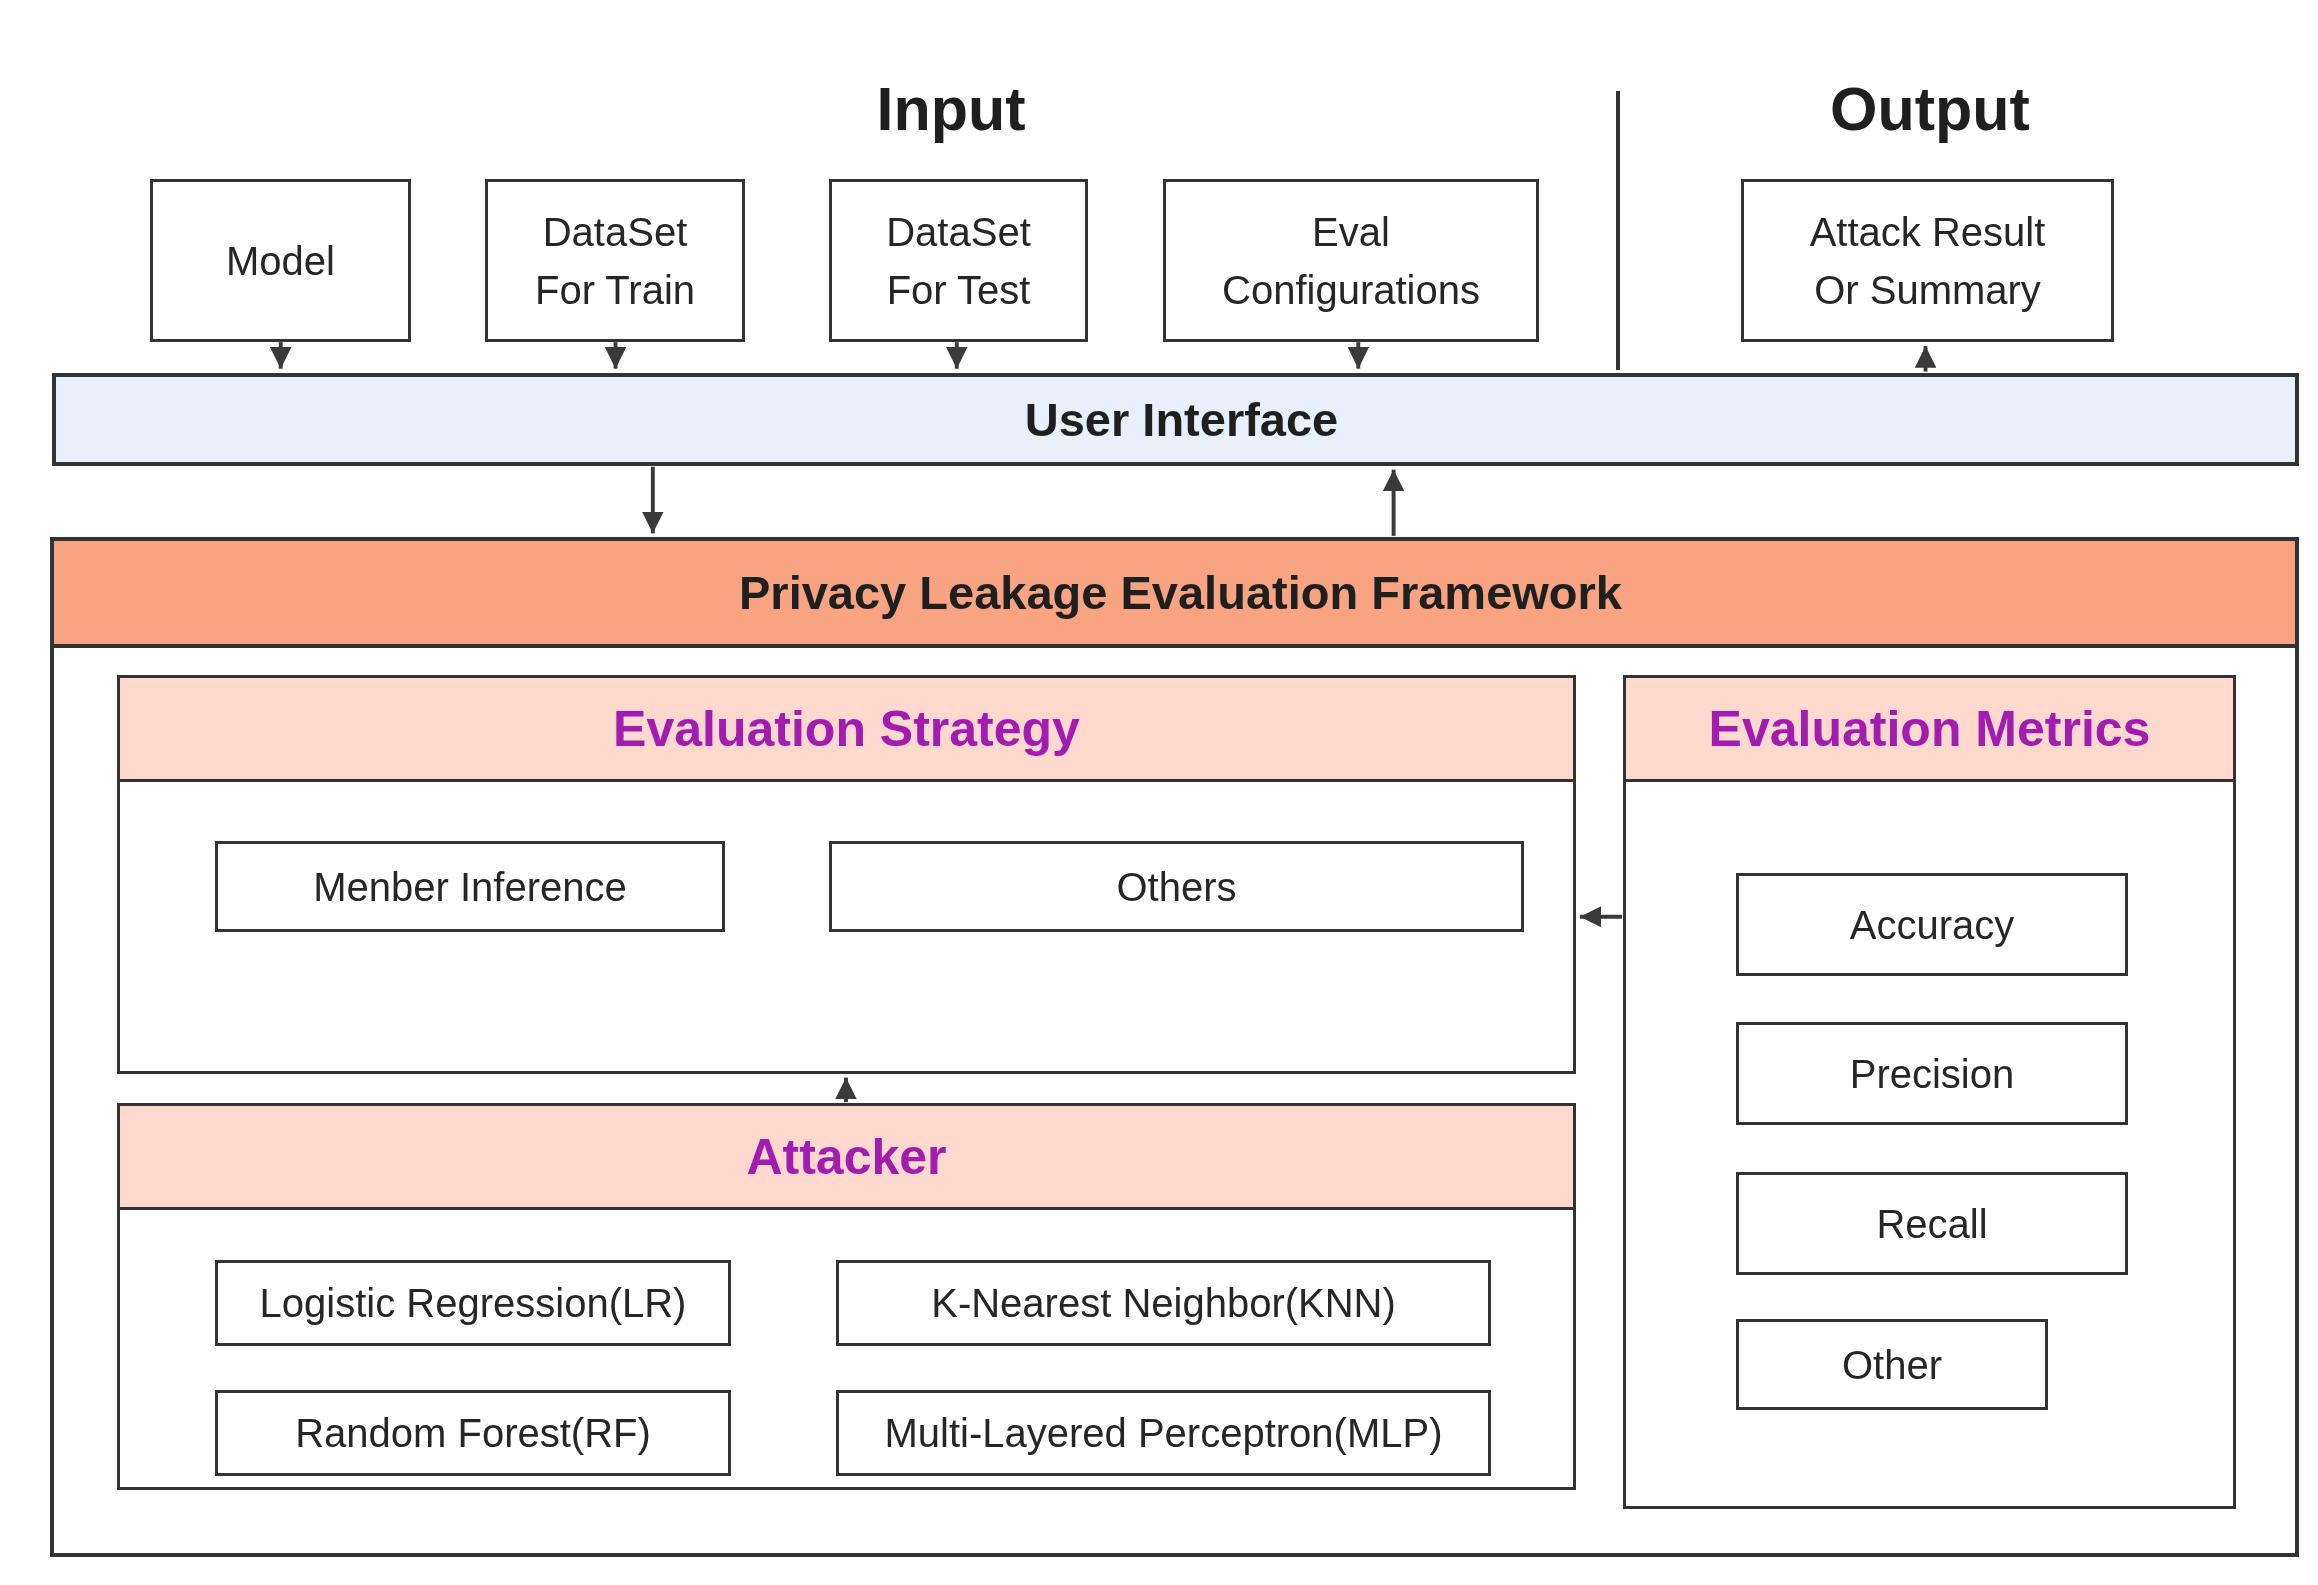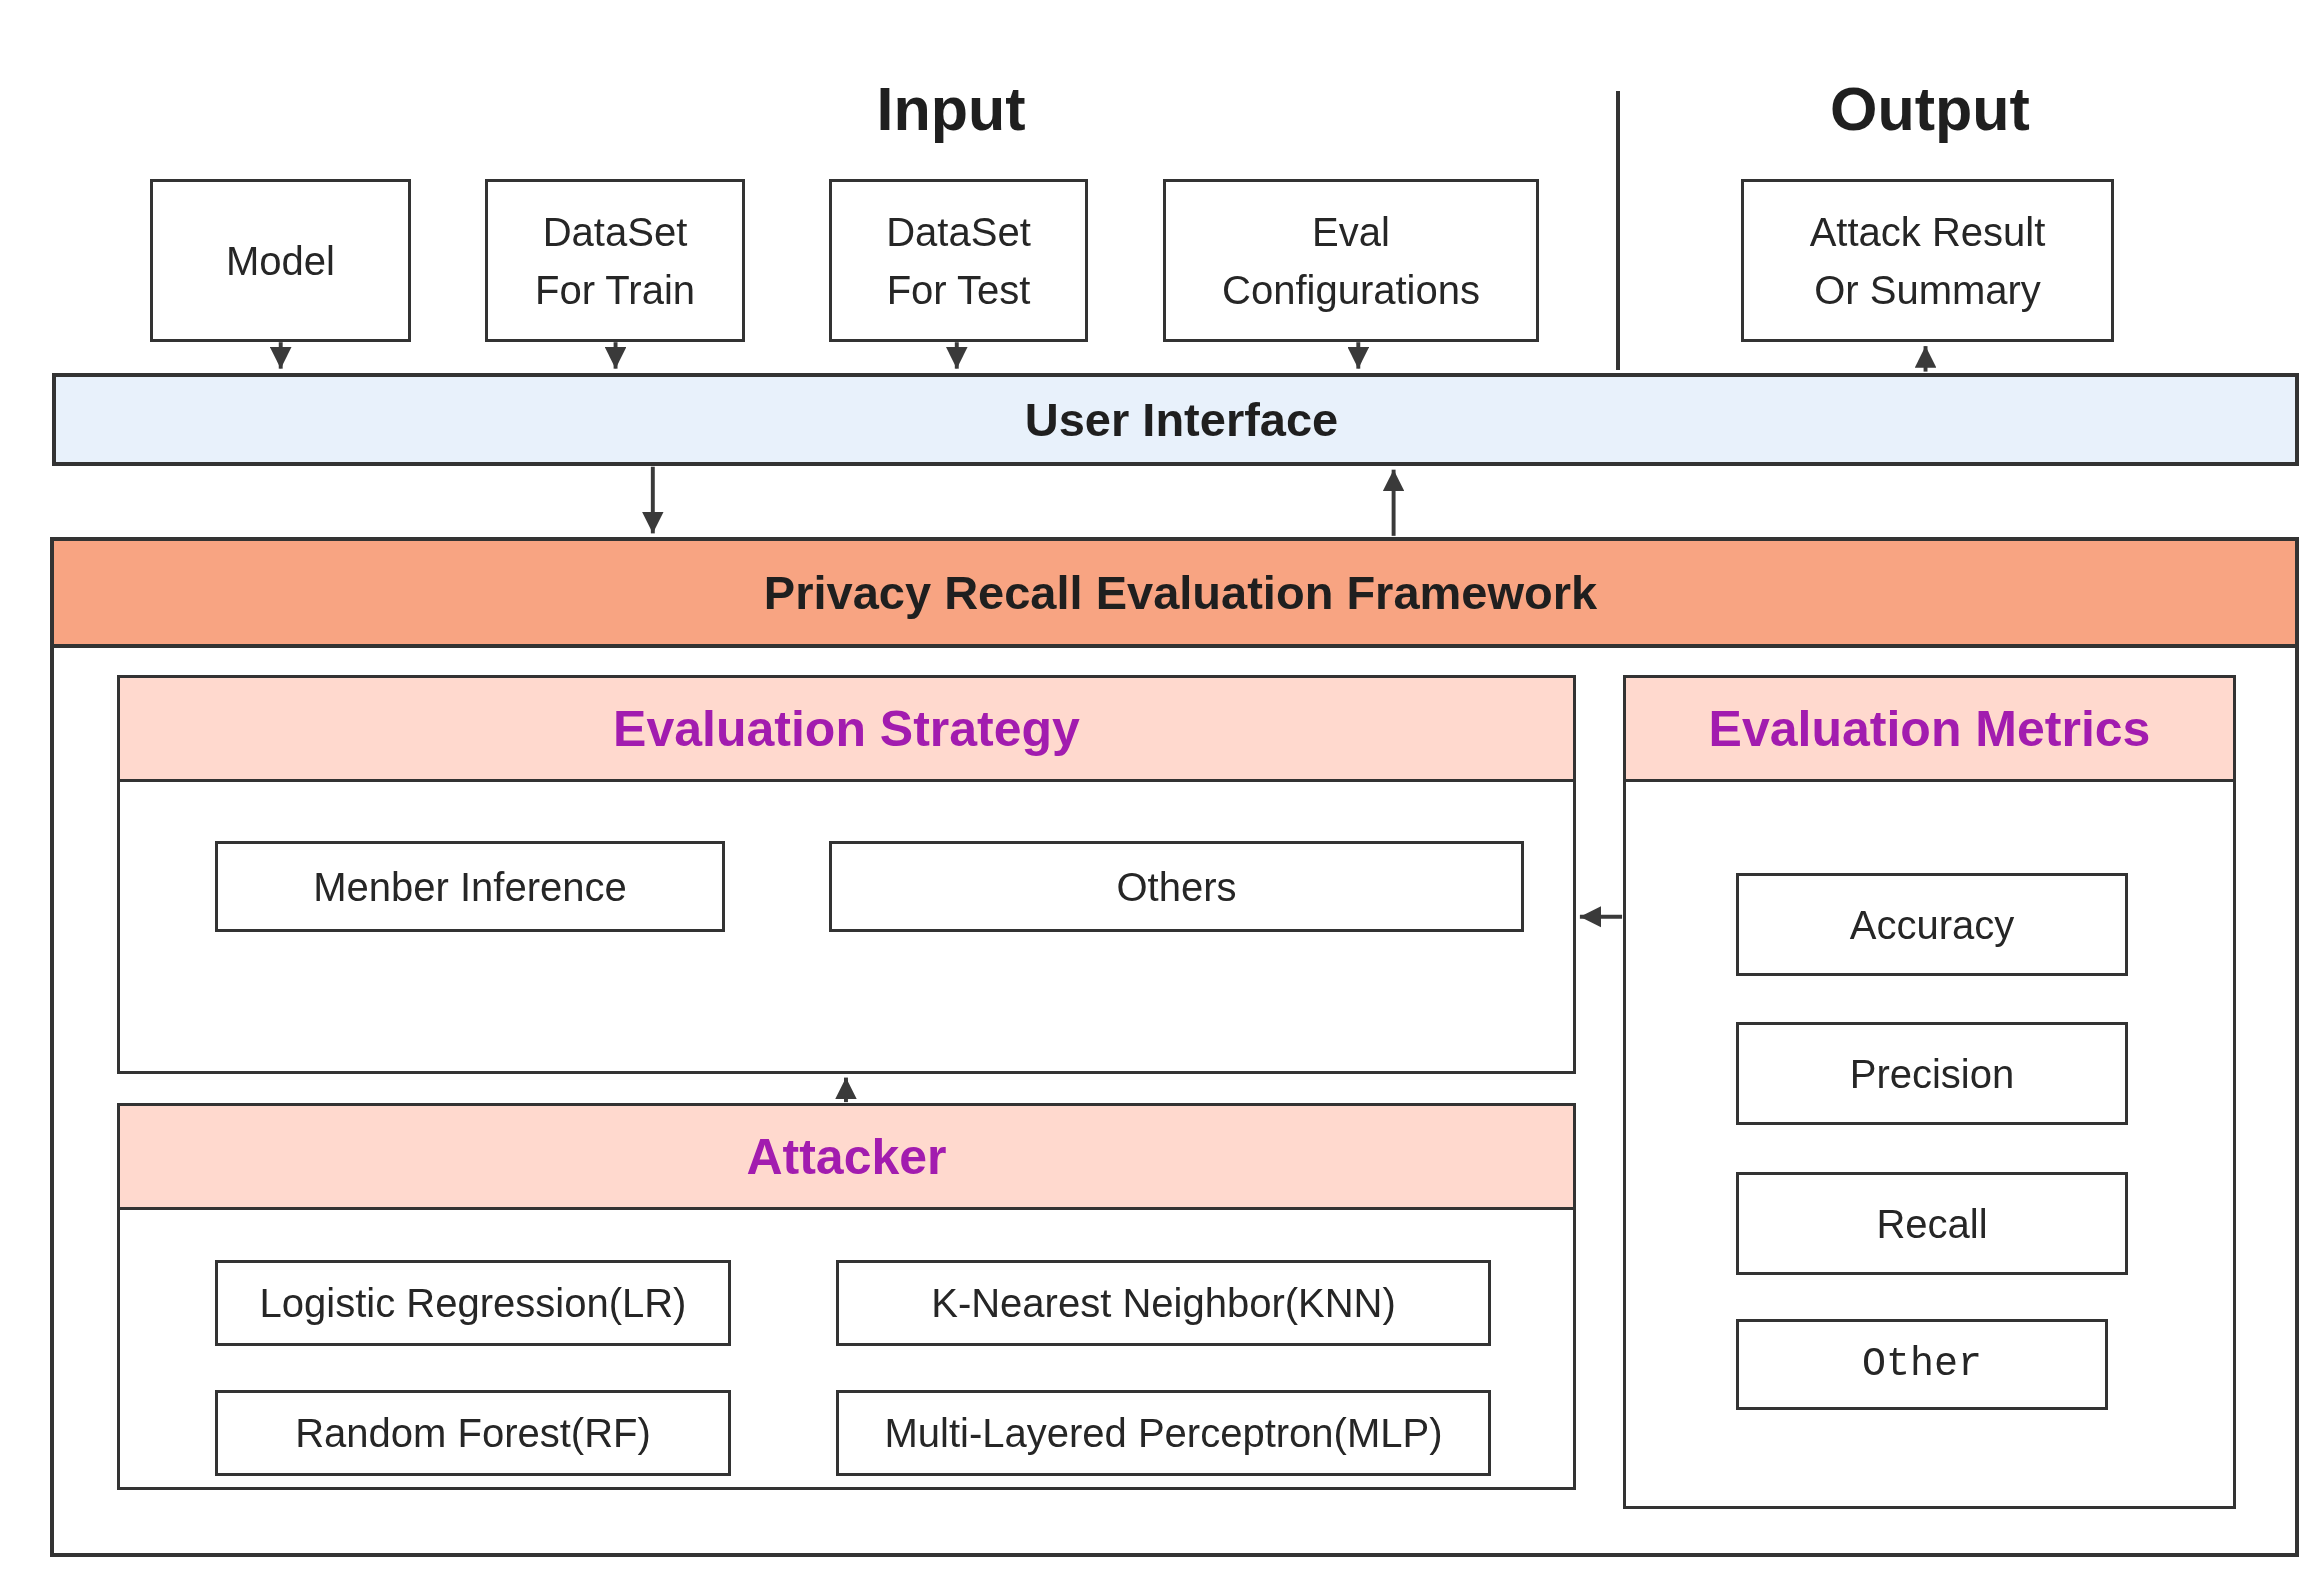--- a/index.html
+++ b/index.html
@@ -97,21 +97,21 @@
   <div class="abs node" style="left:1163px; top:179px; width:376px; height:163px;">Eval
 Configurations</div>
 
   <div class="abs node" style="left:1741px; top:179px; width:373px; height:163px;">Attack Result
 Or Summary</div>
 
   <div class="abs bar ui-bar" style="left:52px; top:373px; width:2247px; height:93px;">User Interface</div>
 
   <div class="abs outer-container" style="left:50px; top:537px; width:2249px; height:1020px;"></div>
 
-  <div class="abs bar framework-header" style="left:50px; top:537px; width:2249px; height:111px;">Privacy Recall Evaluation Framework</div>
+  <div class="abs bar framework-header" style="left:50px; top:537px; width:2249px; height:111px;">Privacy Leakage Evaluation Framework</div>
 
   <div class="abs section" style="left:117px; top:675px; width:1459px; height:399px;">
     <div class="section-header" style="height:101px;">Evaluation Strategy</div>
   </div>
   <div class="abs node" style="left:215px; top:841px; width:510px; height:91px;">Menber Inference</div>
   <div class="abs node" style="left:829px; top:841px; width:695px; height:91px;">Others</div>
 
   <div class="abs section" style="left:117px; top:1103px; width:1459px; height:387px;">
     <div class="section-header" style="height:101px;">Attacker</div>
   </div>
@@ -119,21 +119,21 @@
   <div class="abs node" style="left:836px; top:1260px; width:655px; height:86px;">K-Nearest Neighbor(KNN)</div>
   <div class="abs node" style="left:215px; top:1390px; width:516px; height:86px;">Random Forest(RF)</div>
   <div class="abs node" style="left:836px; top:1390px; width:655px; height:86px;">Multi-Layered Perceptron(MLP)</div>
 
   <div class="abs section" style="left:1623px; top:675px; width:613px; height:834px;">
     <div class="section-header" style="height:101px;">Evaluation Metrics</div>
   </div>
   <div class="abs node" style="left:1736px; top:1022px; width:392px; height:103px;">Precision</div>
   <div class="abs node" style="left:1736px; top:873px; width:392px; height:103px;">Accuracy</div>
   <div class="abs node" style="left:1736px; top:1172px; width:392px; height:103px;">Recall</div>
-  <div class="abs node" style="left:1736px; top:1319px; width:372px; height:91px;font-family:Liberation Mono, monospace;">Other</div>
+  <div class="abs node" style="left:1736px; top:1319px; width:312px; height:91px;">Other</div>
 
   <svg class="abs arrows" style="left:0; top:0;" width="2319" height="1585" viewBox="0 0 4729 3233">
     <defs>
       <marker id="ah" viewBox="0 0 10 10" refX="10" refY="5" markerWidth="5.5" markerHeight="5.5" orient="auto-start-reverse">
         <path d="M 0 0 L 10 5 L 0 10 z" fill="#3a3a3a"></path>
       </marker>
     </defs>
     <line x1="572" y1="698" x2="572" y2="752" stroke="#3a3a3a" stroke-width="8" marker-end="url(#ah)"></line>
     <line x1="1255" y1="698" x2="1255" y2="752" stroke="#3a3a3a" stroke-width="8" marker-end="url(#ah)"></line>
     <line x1="1951" y1="698" x2="1951" y2="752" stroke="#3a3a3a" stroke-width="8" marker-end="url(#ah)"></line>

